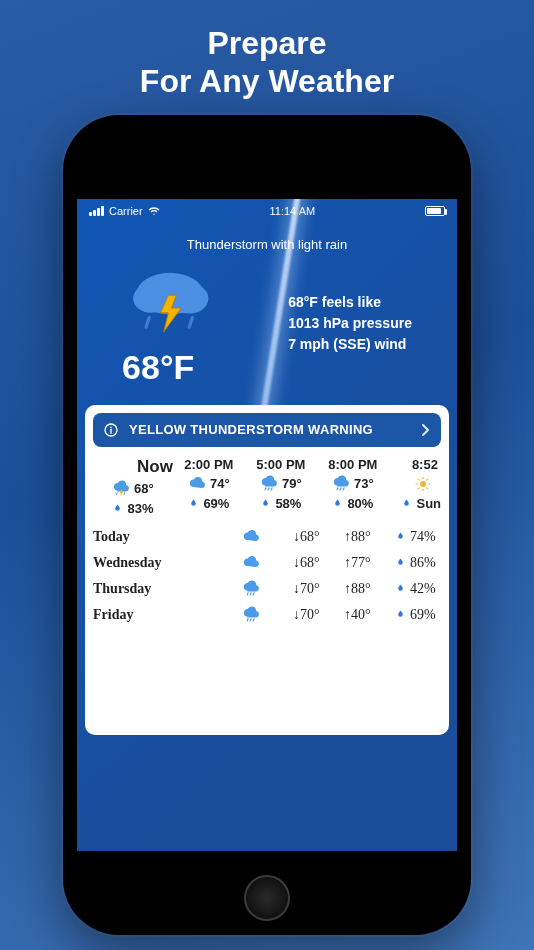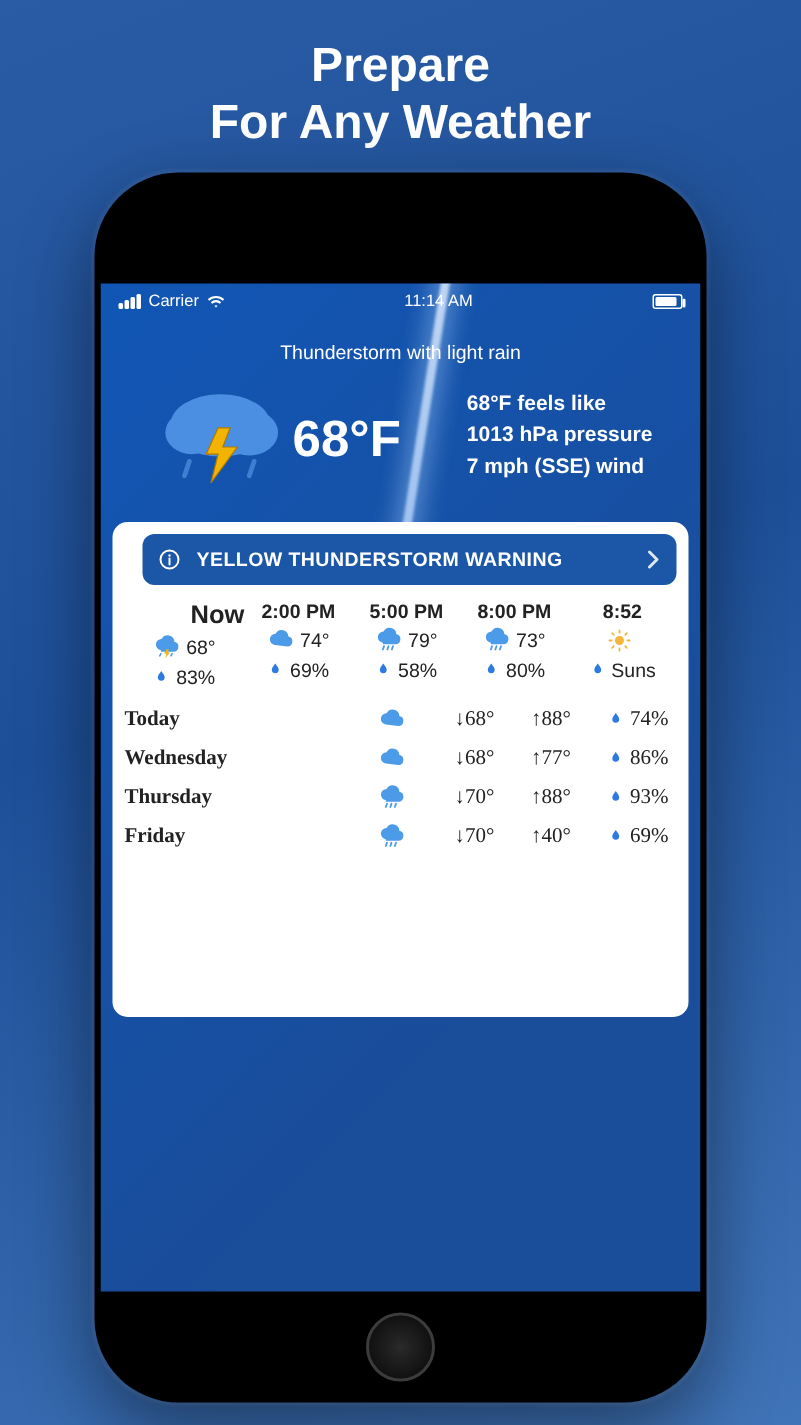--- a/index.html
+++ b/index.html
@@ -15,21 +15,21 @@
   font-size: 32px;
   font-weight: 700;
   line-height: 1.2;
   padding: 24px 0 10px 0;
 }
 .phone {
   margin: 4px auto 0 auto;
   width: 408px; height: 820px;
   background: #000;
   border-radius: 56px;
-  padding: 4px;
+  padding: 14px;
   box-shadow: 0 0 2px 2px rgba(255,255,255,.05), 0 18px 50px rgba(0,0,0,.45);
   position: relative;
 }
 .phone-inner {
   width: 100%; height: 100%;
   background: #000;
   border-radius: 44px;
   overflow: hidden;
   position: relative;
 }
@@ -93,42 +93,42 @@
 .batt::after{content:"";position:absolute;right:-3px;top:2px;width:2px;height:6px;background:#fff;border-radius:1px;}
 .batt-fill{position:absolute;left:1px;top:1px;height:calc(100% - 2px);width:80%;background:#fff;border-radius:1px;}
 
 .nav-row{display:flex;align-items:center;justify-content:space-between;
   color:#fff;padding:4px 14px 0 14px;}
 .nav-title{font-size:18px;}
 .icon-btn{width:22px;height:22px;display:flex;align-items:center;justify-content:center;}
 
 .subtitle{color:#fff;text-align:center;font-size:13px;padding:20px 0 6px 0;}
 .hero{display:flex;align-items:center;justify-content:space-around;padding:2px 10px 0 10px;}
-.hero-left{display:flex;flex-direction:row;align-items:center;}
+.hero-left{display:flex;flex-direction:column;align-items:flex-start;}
 .hero-temp{color:#fff;font-size:34px;font-weight:700;margin-top:8px;}
 .hero-stats{color:#fff;font-size:14px;font-weight:600;line-height:1.5;}
 
 .card{
   background:#fff;border-radius:10px;margin:18px 8px 0 8px;padding:8px;
   color:#222;overflow:hidden;height:330px;
 }
 .alert{
   background:#1b57a6;border-radius:8px;color:#fff;
   display:flex;align-items:center;justify-content:space-between;
-  padding:9px 10px;font-size:13px;font-weight:700;letter-spacing:.3px;margin-left:12px;
+  padding:9px 10px;font-size:13px;font-weight:700;letter-spacing:.3px;
 }
 .alert-left{display:flex;align-items:center;gap:10px;}
 .alert .chev{opacity:.85;}
 
 .hourly{display:flex;align-items:flex-start;gap:0;margin-top:10px;overflow:hidden;}
 .hr-col{flex:0 0 72px;display:flex;flex-direction:column;align-items:center;font-size:12px;gap:3px;}
 .hr-col:first-child{flex-basis:78px}
 .hr-label{font-weight:700;font-size:13px;}
 .hr-label.now{font-size:17px;margin-left:44px;}
-.row-ic{display:flex;align-items:center;gap:4px;font-size:13px;}
+.row-ic{display:flex;align-items:center;gap:4px;font-size:13px;font-weight:bold;}
 
 .daily{margin-top:12px;display:flex;flex-direction:column;gap:8px;font-size:14px;font-family:Liberation Serif, serif;}
 .day{display:flex;align-items:center;}
 .day .name{flex:0 0 106px;font-weight:700;}
 .day .sp{flex:1;}
 .day .cell{display:flex;align-items:center;gap:4px;margin-left:5px;min-width:46px;}
 
 svg{display:block}
 </style>
 </head>
@@ -351,21 +351,21 @@
                 <svg width="18" height="18" viewBox="0 0 24 24">
                   <use href="#ic-rain"></use>
                 </svg>
               </div>
               <div class="cell">↓70°</div>
               <div class="cell">↑88°</div>
               <div class="cell">
                 <svg width="11" height="11" viewBox="0 0 24 24">
                   <use href="#ic-drop"></use>
                 </svg>
-                <span>93%</span>
+                <span>42%</span>
               </div>
             </div>
             <div class="day">
               <div class="name">Friday</div>
               <div class="sp"></div>
               <div class="cell">
                 <svg width="18" height="18" viewBox="0 0 24 24">
                   <use href="#ic-rain"></use>
                 </svg>
               </div>

